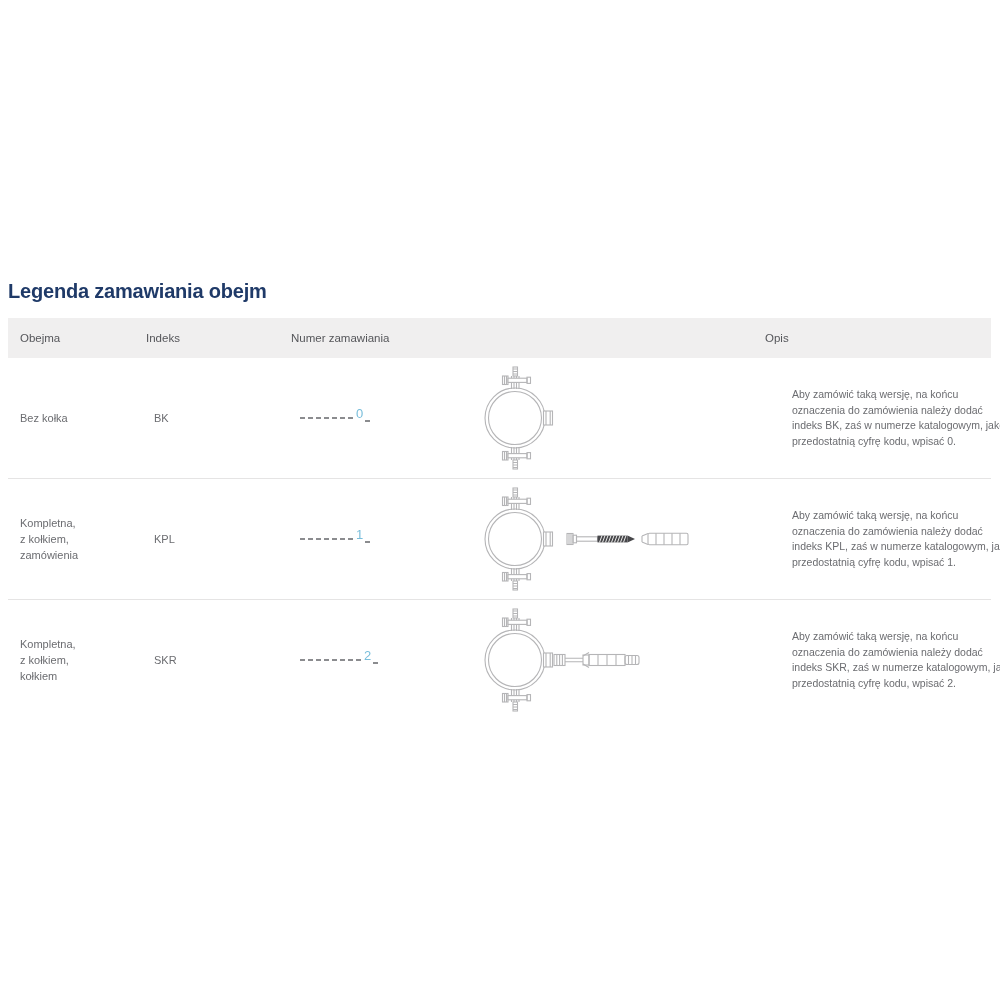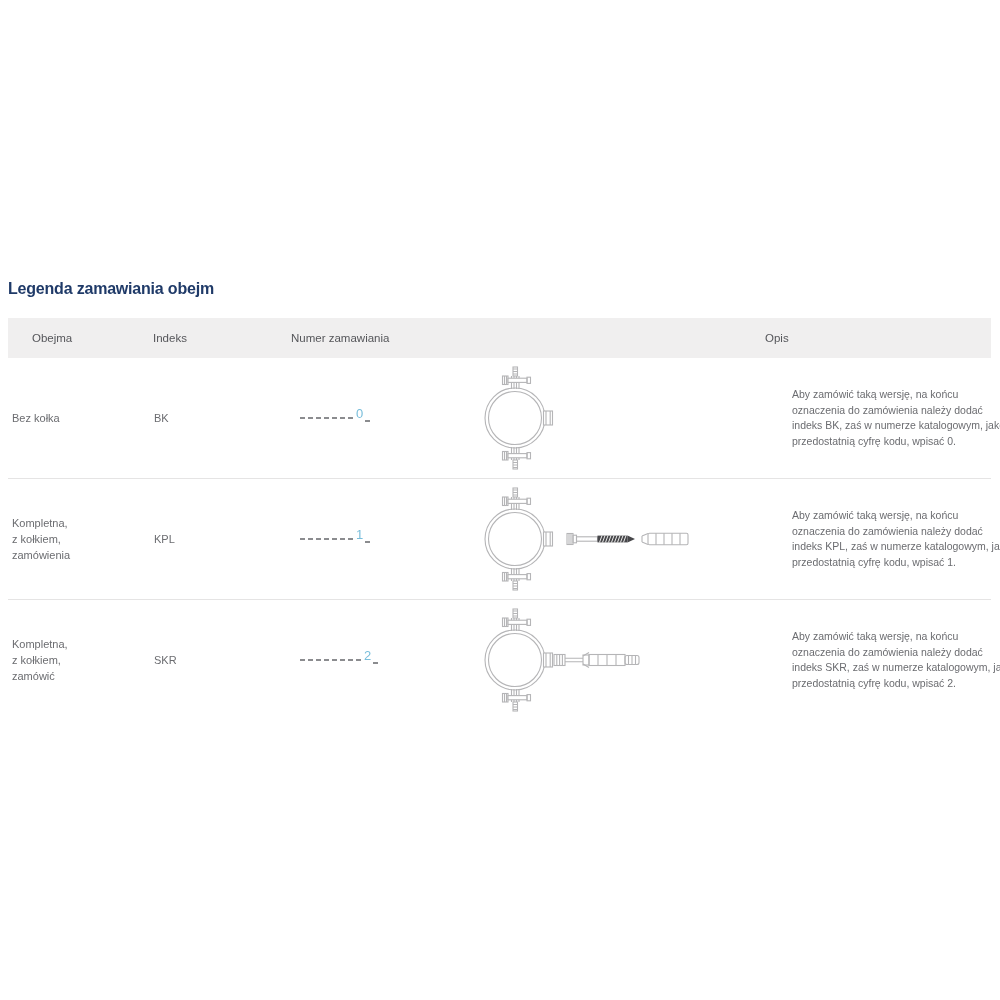--- a/index.html
+++ b/index.html
@@ -3,36 +3,36 @@
 <meta charset="utf-8">
 <style>
   html,body{margin:0;padding:0;background:#fff;}
   body{
     position:relative;width:1000px;height:1000px;overflow:hidden;
     font-family:"Liberation Sans", sans-serif;
     -webkit-font-smoothing:antialiased;
   }
   .page-title{
     position:absolute;left:8px;top:280px;
-    font-size:16px;font-weight:bold;color:#1f3a68;letter-spacing:-0.2px;
+    font-size:20px;font-weight:bold;color:#1f3a68;letter-spacing:-0.2px;
   }
   .legend-table{position:absolute;left:8px;top:318px;width:983px;}
   .thead{position:relative;height:40px;background:#f0efef;}
   .th{
     position:absolute;top:0;height:40px;display:flex;align-items:center;
     font-size:11.5px;color:#55565a;
   }
-  .th-obejma{left:24px;} .th-indeks{left:145px;} .th-numer{left:283px;} .th-opis{left:757px;}
+  .th-obejma{left:12px;} .th-indeks{left:138px;} .th-numer{left:283px;} .th-opis{left:757px;}
   .trow{position:relative;height:120px;}
   .trow.with-border{border-bottom:1px solid #e5e4e4;}
   .cell{
     position:absolute;top:0;height:120px;display:flex;align-items:center;
     font-size:11px;color:#6b6c70;line-height:16px;
   }
-  .cell-obejma{left:4px;width:128px;}
+  .cell-obejma{left:12px;width:128px;}
   .cell-indeks{left:146px;text-align:right;}
   .cell-katalog{left:292px;}
   .cell-image{left:462px;}
   .cell-opis{left:784px;}
   .multiline{display:block;}
   .multiline span{display:block;}
   .katalog-code{display:flex;align-items:center;}
   .dash{display:inline-block;width:5px;height:2px;background:#8b8c8f;margin-right:3px;flex:none;}
   .dash.suffix{transform:translateY(3px);margin-right:0;}
   .digit{
@@ -182,21 +182,21 @@
         <span>przedostatnią cyfrę kodu, wpisać 1.</span>
       </span>
     </div>
   </div>
 
   <div class="trow">
     <div class="cell cell-obejma">
       <span class="multiline">
         <span>Kompletna,</span>
         <span>z kołkiem,</span>
-        <span>zamówić</span>
+        <span>kołkiem</span>
       </span>
     </div>
     <div class="cell cell-indeks">SKR</div>
     <div class="cell cell-katalog">
       <span class="katalog-code">
           <span class="dash"></span>
           <span class="dash"></span>
           <span class="dash"></span>
           <span class="dash"></span>
           <span class="dash"></span>

